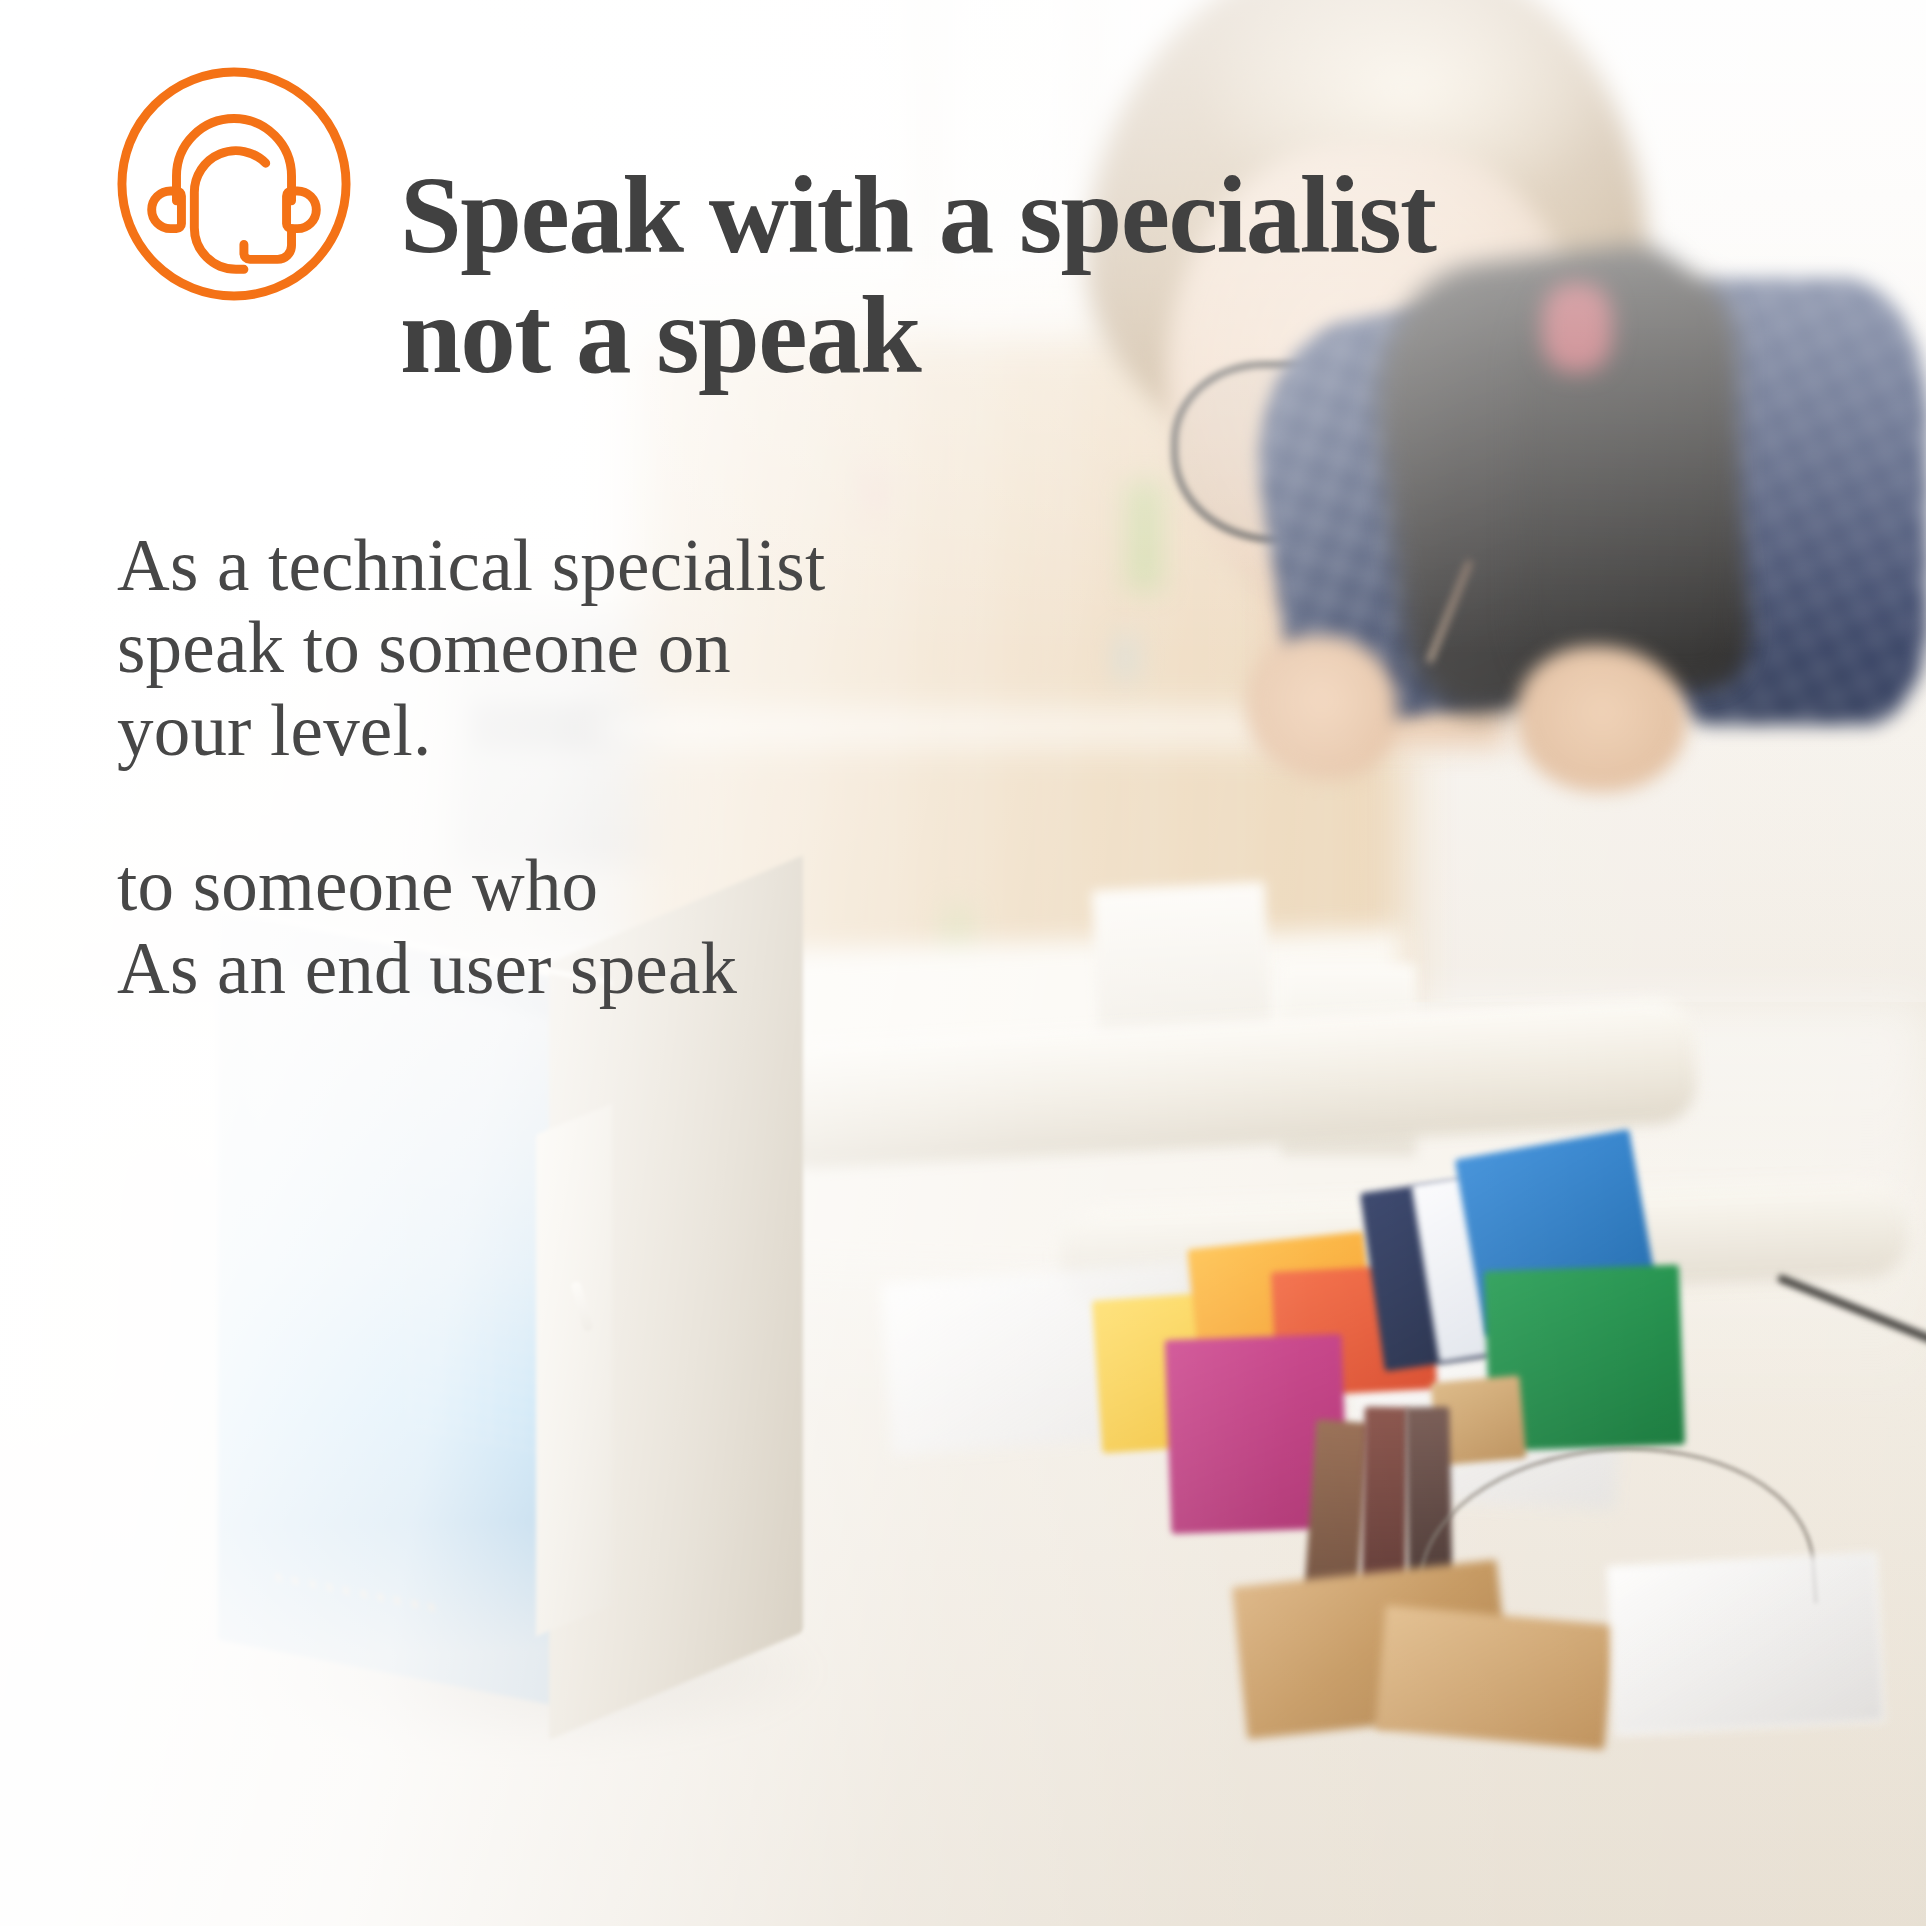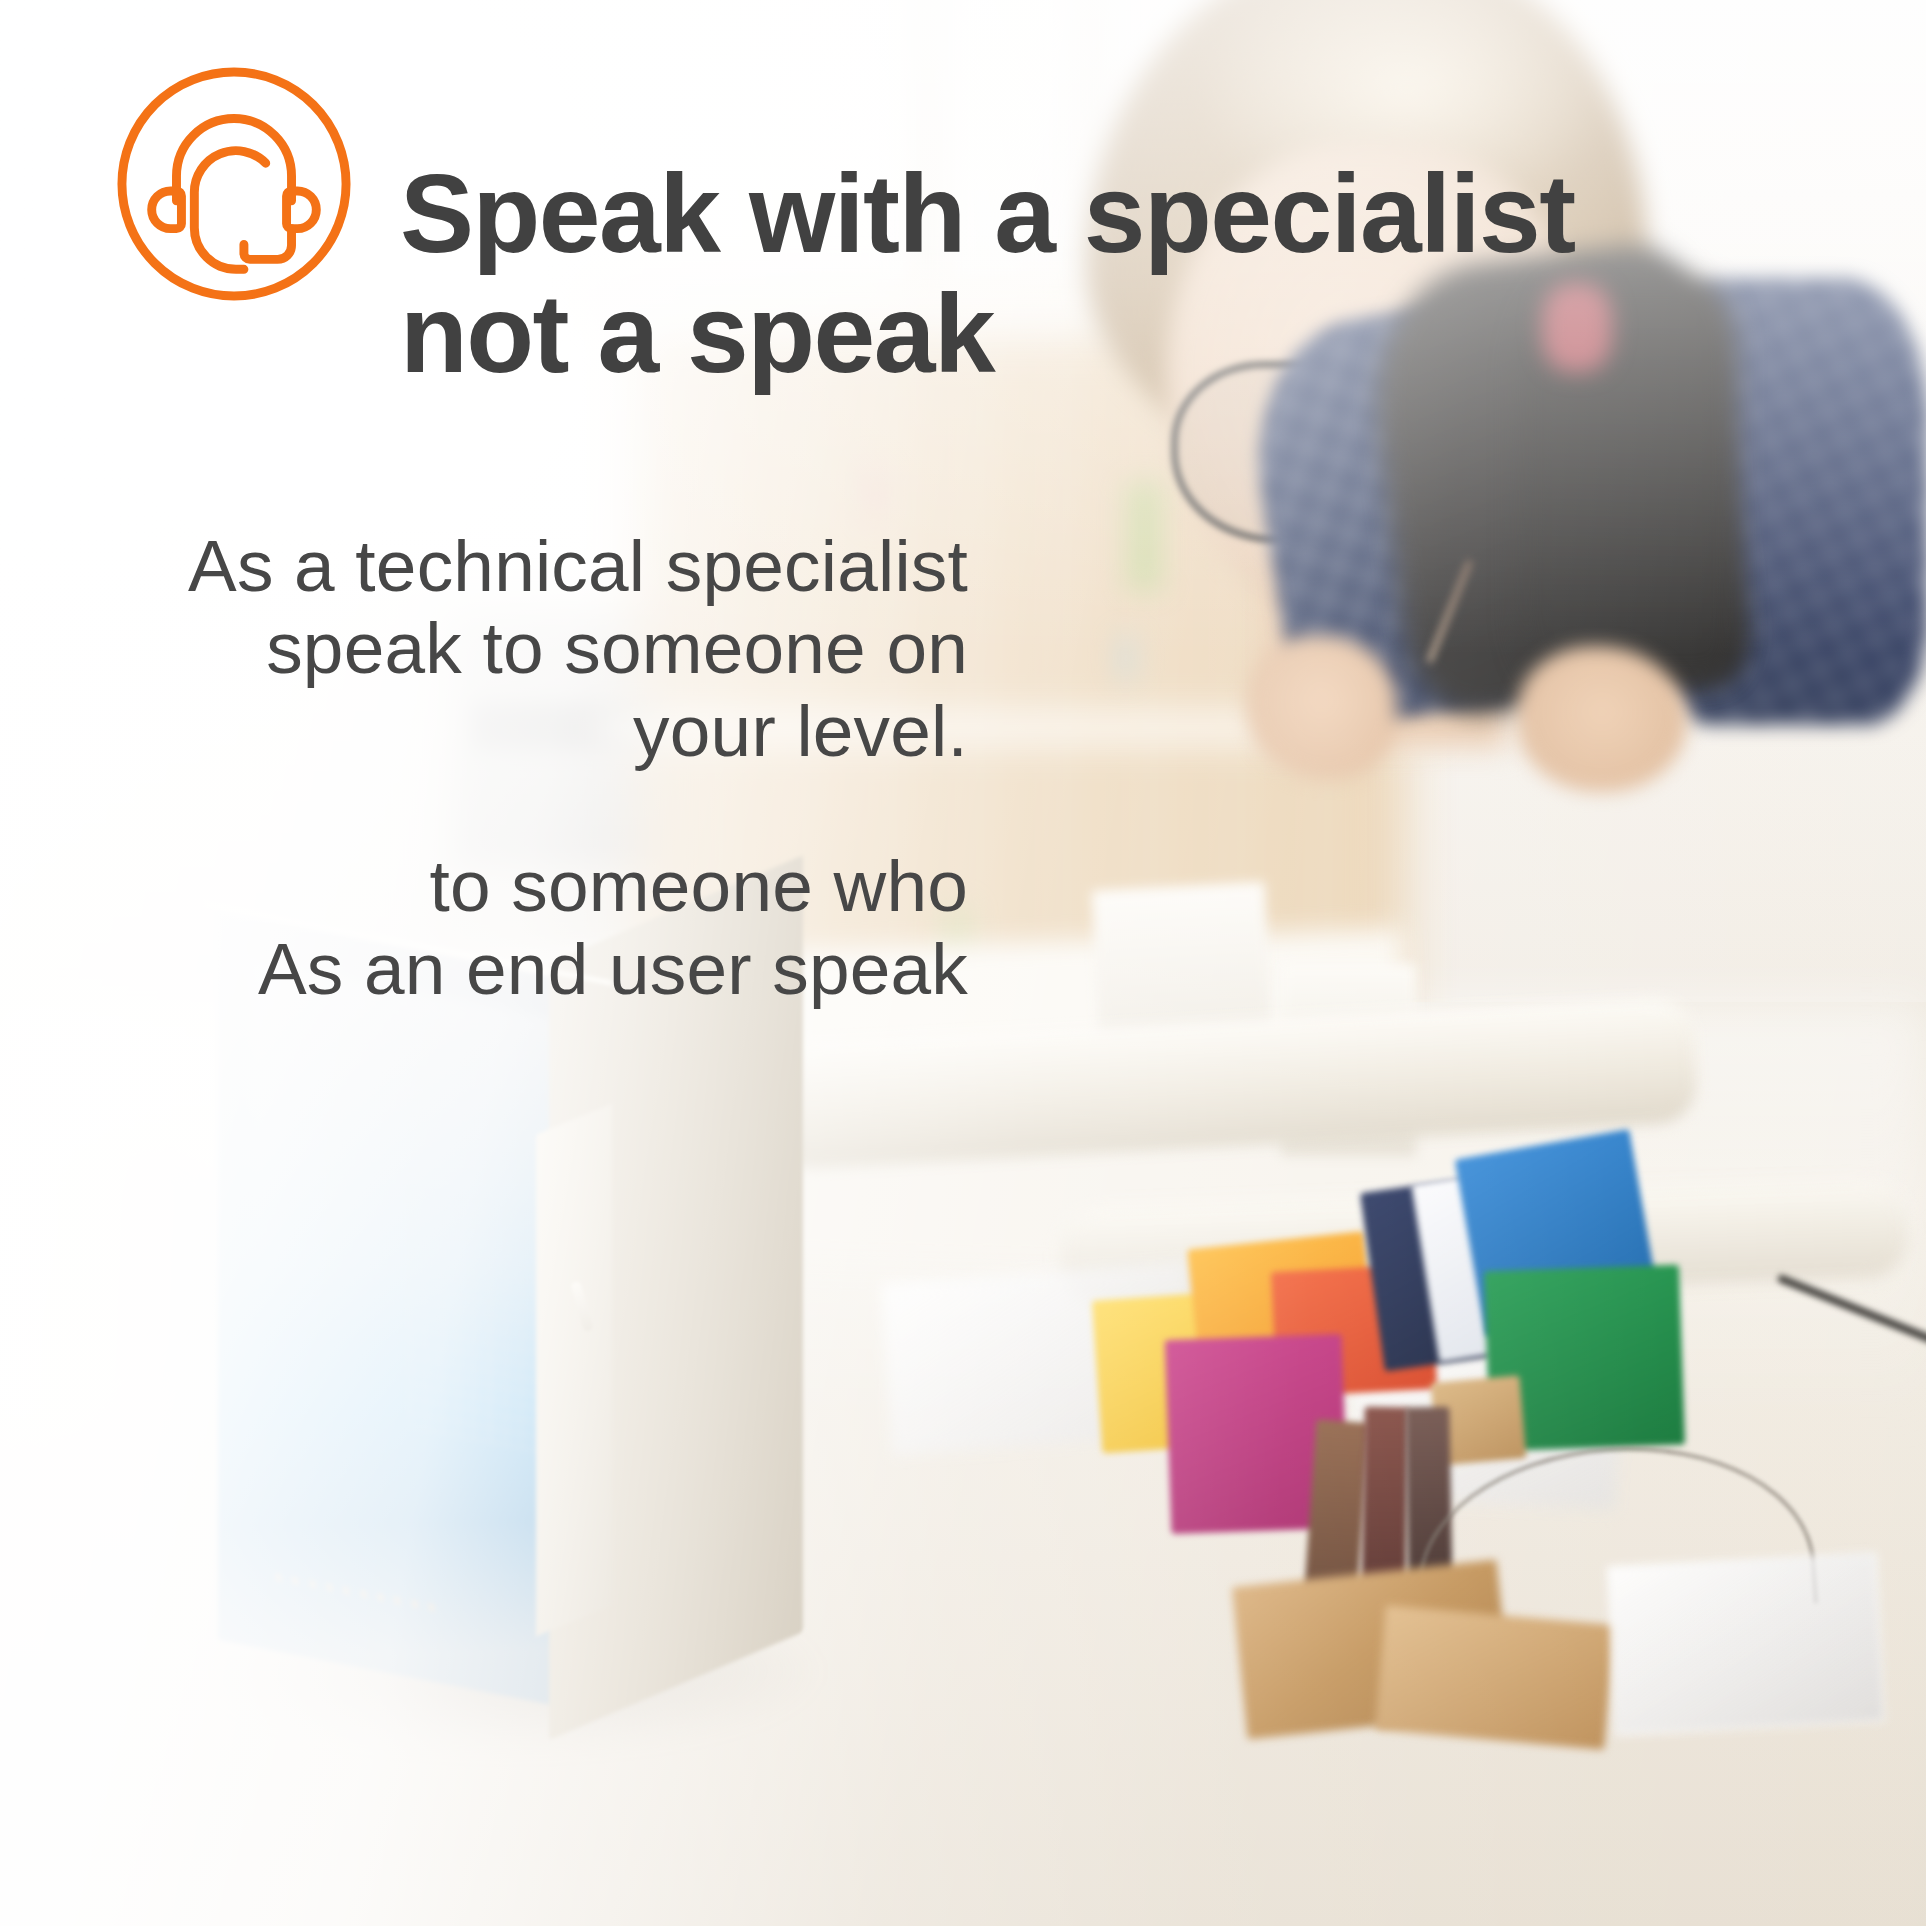--- a/index.html
+++ b/index.html
@@ -178,31 +178,31 @@
       rgba(255,255,255,.34) 54%,
       rgba(255,255,255,.16) 68%,
       rgba(255,255,255,.06) 84%,
       rgba(255,255,255,.02) 100%);
     pointer-events:none;}
   .wash-top{position:absolute;left:0;top:0;width:100%;height:34%;
     background:linear-gradient(180deg,rgba(255,255,255,.72) 0%,rgba(255,255,255,.30) 55%,rgba(255,255,255,0) 100%);
     pointer-events:none;}
 
   
-  .content{position:absolute;inset:0;}
+  .content{position:absolute;inset:0;font-family:Liberation Serif, serif;}
 
   .brand-icon{position:absolute;left:115px;top:65px;width:238px;height:238px;}
   .brand-icon svg{display:block;width:238px;height:238px;}
 
   .headline{position:absolute;left:400px;top:81px;width:1445px;
     font-size:111px;line-height:1.08;font-weight:700;color:#414141;
     letter-spacing:-1.5px;}
   .headline .l2{display:block;}
 
-  .body-copy{position:absolute;left:117px;top:525px;width:851px;text-align:right;}
+  .body-copy{position:absolute;left:117px;top:525px;width:851px;}
   .para{color:#474747;font-size:73px;line-height:1.13;font-weight:300;
     letter-spacing:0.2px;margin:0 0 73px 0;}
   .para:last-child{margin-bottom:0;}
   .para .ln{display:block;white-space:nowrap;}
 </style>
 </head>
 <body>
 
 <div id="stage">
 

